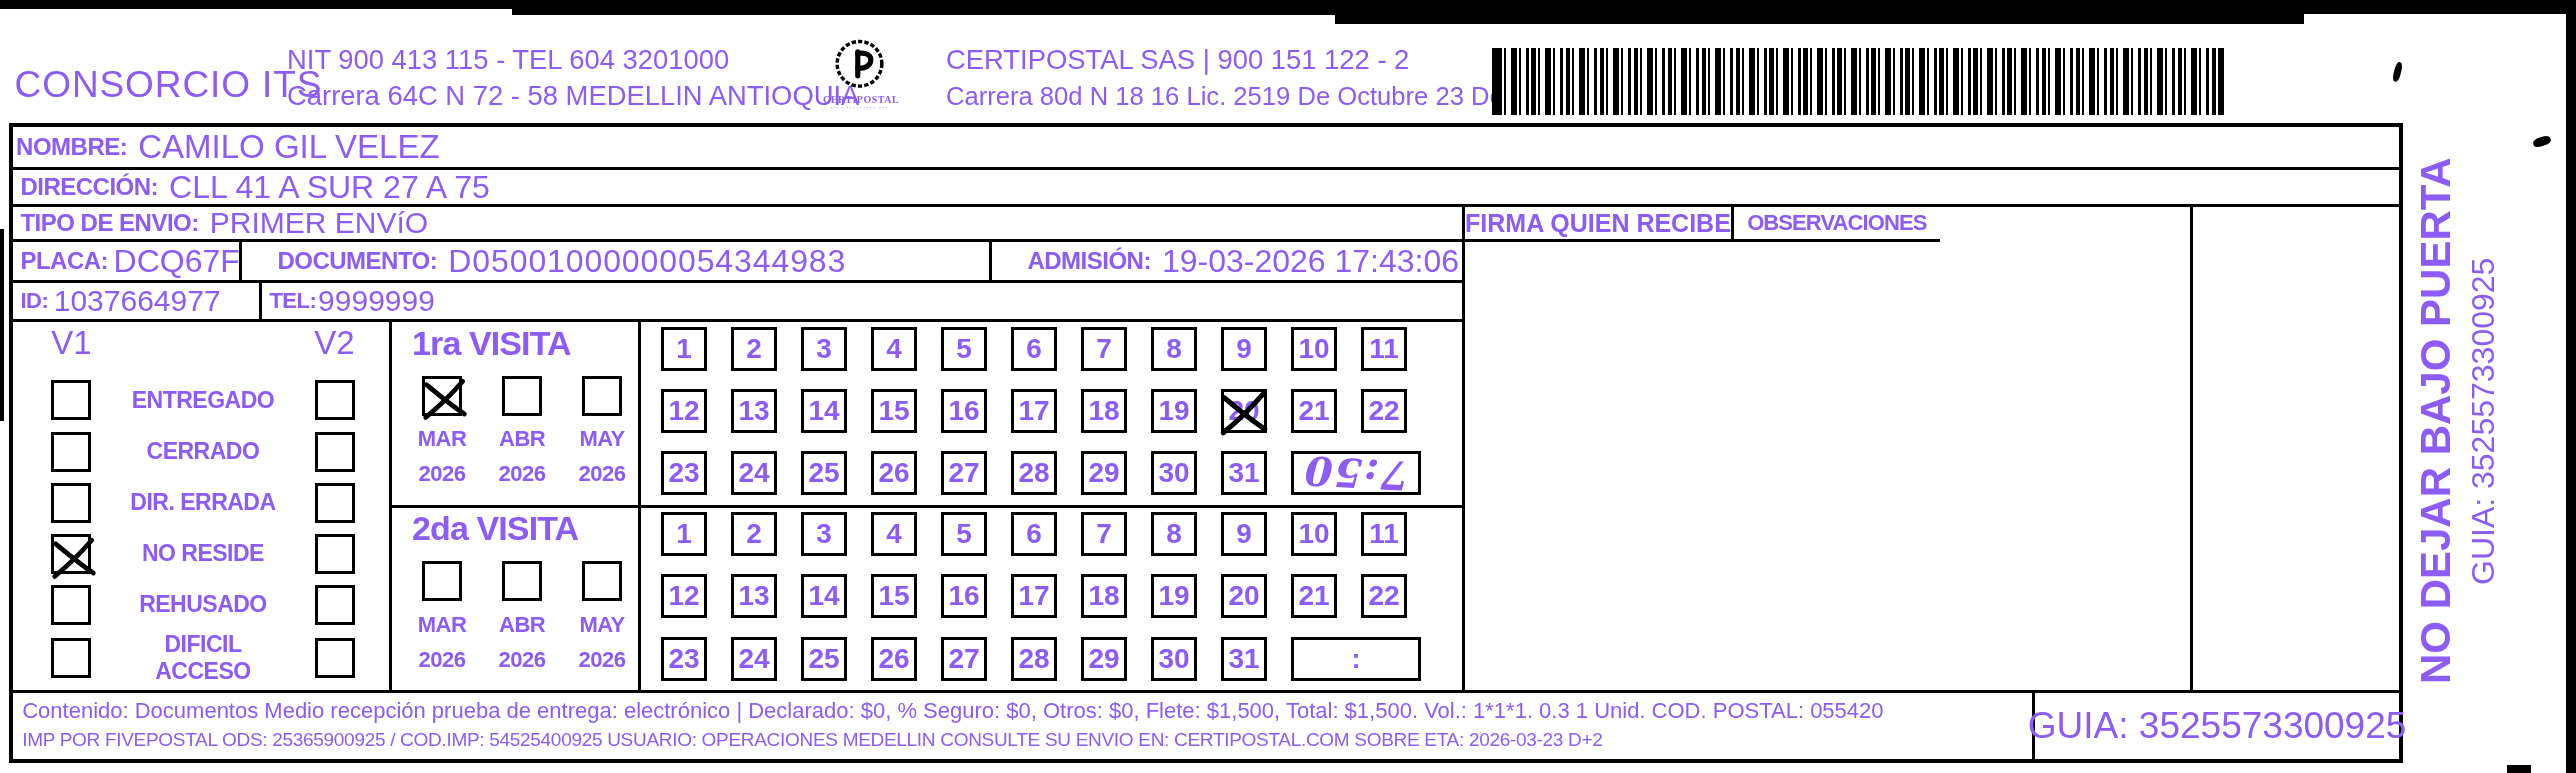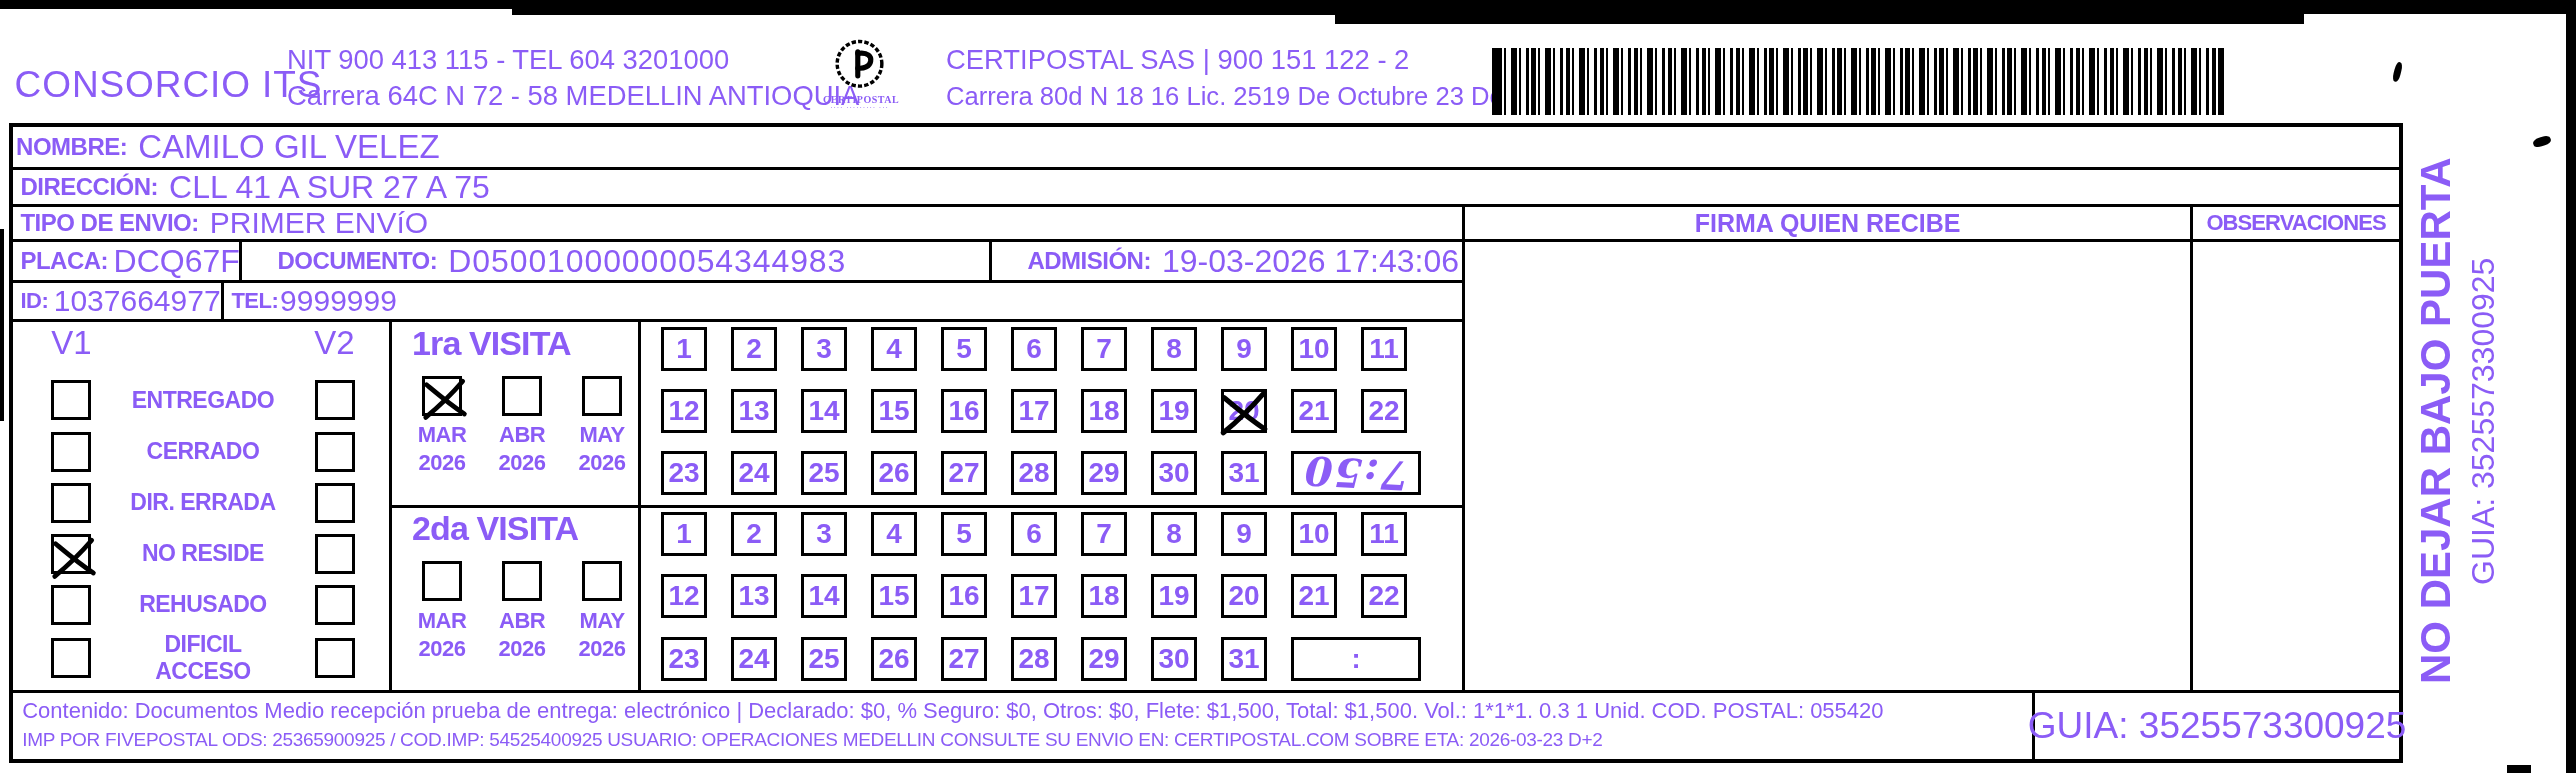--- a/index.html
+++ b/index.html
@@ -31,29 +31,29 @@
          border:4.6px solid #000;box-sizing:border-box;display:flex;flex-direction:column;}
   .bb{border-bottom:3.7px solid #000;} .br{border-right:3.7px solid #000;}
   .row{display:flex;align-items:center;box-sizing:border-box;}
   .lab{font-weight:bold;font-size:24px;letter-spacing:-0.5px;white-space:nowrap;}
   .val{font-size:33px;margin-left:11px;white-space:nowrap;}
 
   .row-nombre{height:43px;padding-left:3px;}
   .row-direccion{height:37px;padding-left:7.3px;}
   .mainband{flex:1;display:flex;min-height:0;}
   .leftcol{width:1452px;display:flex;flex-direction:column;box-sizing:border-box;}
-  .rightcol{flex:1;display:flex;flex-direction:column;box-sizing:border-box;}
+  .rightcol{flex:1;display:flex;flex-direction:row;box-sizing:border-box;}
   .row-tipo{height:35px;padding-left:7.3px;}
   .row-tipo .val{font-size:30px;}
   .row-placa{height:41px;}
   .row-ciudad{height:39px;}
   .cell{display:flex;align-items:center;box-sizing:border-box;padding-left:7.3px;height:100%;}
   .cell .val{font-size:32px;}
   .c-placa{width:229px;} .c-doc{flex:1;} .c-adm{width:442px;}
-  .c-ciudad{flex:1;} .c-id{width:211px;} .c-tel{width:210px;}
+  .c-ciudad{flex:1;} .c-id{width:249px;} .c-tel{width:210px;}
   .c-id .val,.c-tel .val{font-size:30px;margin-left:5.5px;}
   .c-tel .lab,.c-id .lab{font-size:22px;}
 
   .righthdr{height:35px;display:flex;box-sizing:border-box;}
   .firmacell{flex:1;display:flex;align-items:center;justify-content:center;font-weight:bold;font-size:25px;box-sizing:border-box;height:100%;}
   .obscell{width:206px;display:flex;align-items:center;justify-content:center;font-weight:bold;font-size:22px;box-sizing:border-box;height:100%;letter-spacing:-0.9px;}
   .rightbody{flex:1;display:flex;min-height:0;}
   .firmaspace{flex:1;box-sizing:border-box;}
   .obsspace{width:206px;box-sizing:border-box;}
 
@@ -67,21 +67,21 @@
   .cb{width:40px;height:40px;border:3.7px solid #000;box-sizing:border-box;position:relative;margin:0 auto;}
   .cb .xmark{position:absolute;left:-7.3px;top:-7.3px;width:55px;height:55px;}
 
   .visitstack{flex:1;display:flex;flex-direction:column;min-height:0;}
   .vhalf{flex:1;display:flex;min-height:0;}
   .months{width:249px;box-sizing:border-box;padding:1.8px 0 0 20px;}
   .vtitle{font-weight:bold;font-size:34px;letter-spacing:-0.9px;}
   .monthrow{display:flex;gap:20px;margin-top:12.8px;}
   .munit{width:60px;text-align:center;}
   .munit .cb{margin:0 auto;}
-  .mlab{font-weight:bold;font-size:22px;line-height:28px;margin-top:5.5px;letter-spacing:-0.5px;}
+  .mlab{font-weight:bold;font-size:22px;line-height:35px;margin-top:5.5px;letter-spacing:-0.5px;}
 
   .days{flex:1;padding:4.6px 0 0 20px;box-sizing:border-box;}
   .dayrow{display:flex;gap:24px;margin-bottom:18.3px;}
   .daybox{width:46px;height:44px;border:3.7px solid #000;box-sizing:border-box;
           display:flex;align-items:center;justify-content:center;
           font-weight:bold;font-size:28px;position:relative;flex:none;}
   .daybox .xmark{position:absolute;left:-9.1px;top:-9.1px;width:59px;height:59px;}
   .timebox{width:130px;}
   .hand{font-family:"DejaVu Serif",serif;font-style:italic;font-weight:bold;
         font-size:40px;transform:rotate(183deg);display:inline-block;letter-spacing:1.8px;}

